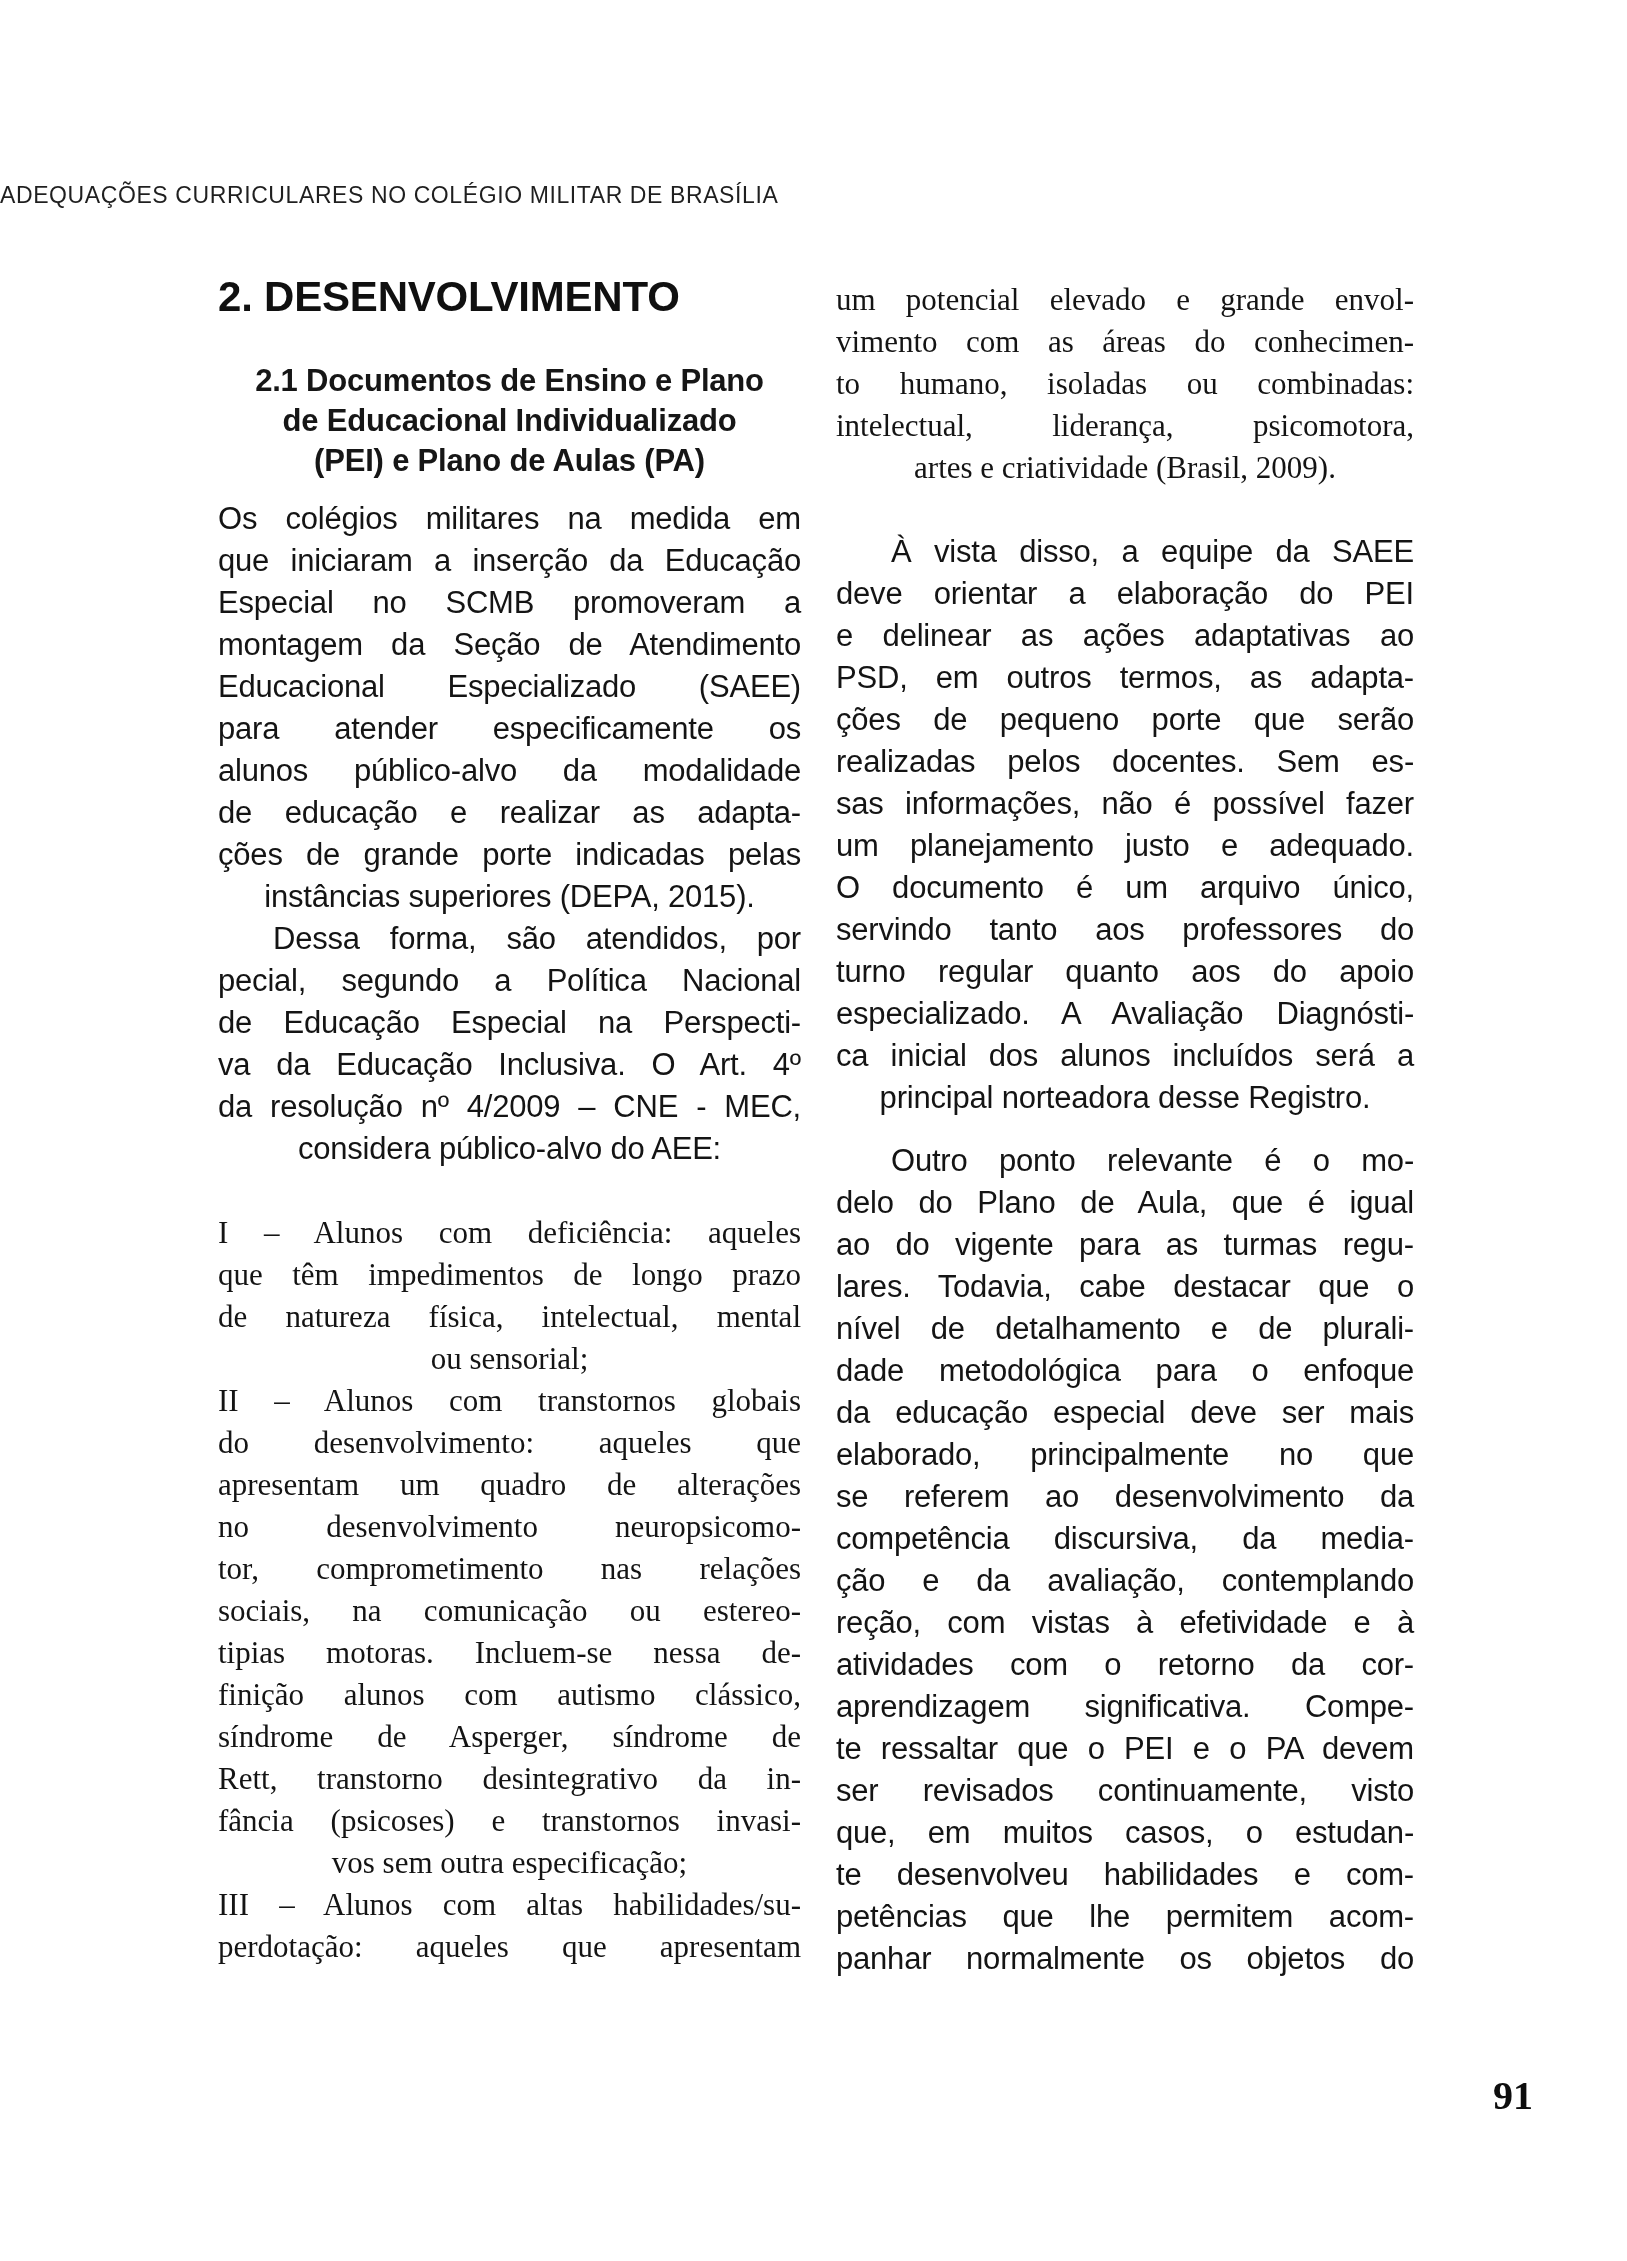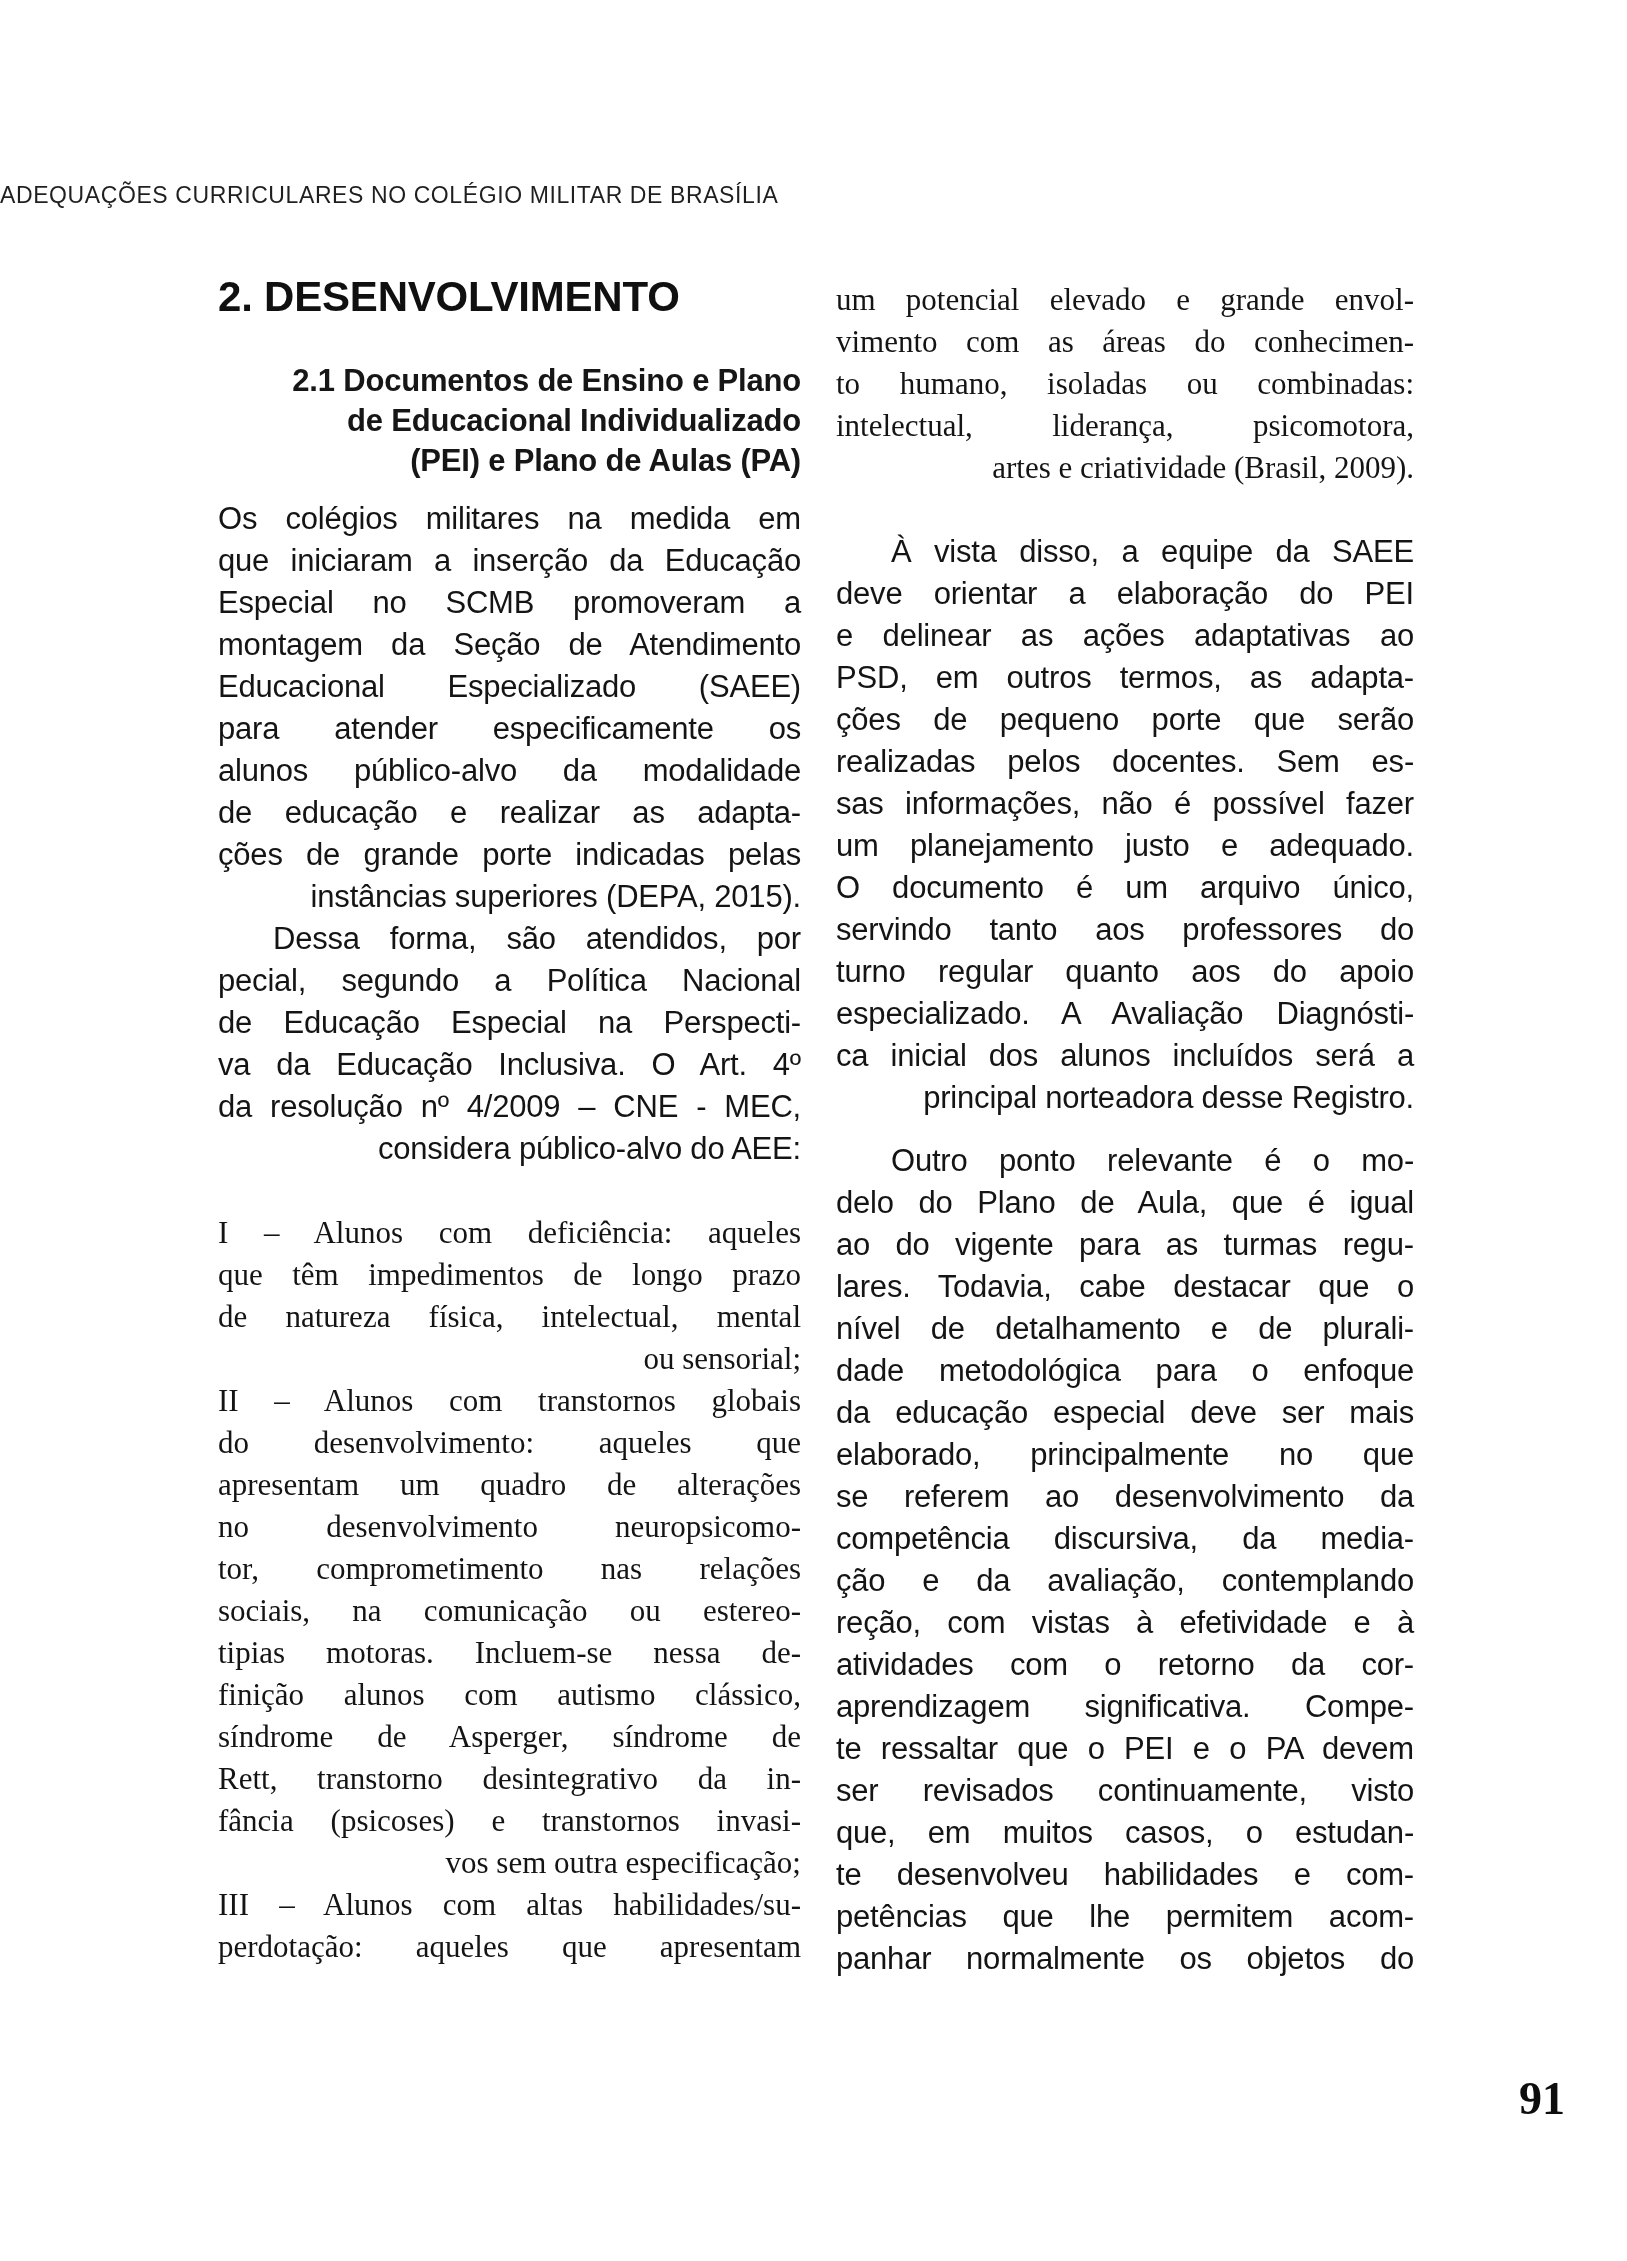--- a/index.html
+++ b/index.html
@@ -48,35 +48,34 @@
     line-height:42px;
     letter-spacing:-0.2px;
   }
   .serif .line{
     font-family:"Liberation Serif", serif;
     font-size:31px;
     line-height:42px;
   }
   .line{white-space:normal;}
   .line.jl{text-align:justify;text-align-last:justify;}
-  .line:not(.jl){text-align:right;}
+  .line:not(.jl){text-align:center;}
   .indent-first .line:first-child{text-indent:55px;}
   .gap{height:42px;}
   .pgap{height:21.4px;}
   .page-number{
     position:absolute;
     top:2072px;
     left:0;
     width:1533px;
     text-align:right;
     font-family:"Liberation Serif", serif;
     font-weight:700;
-    font-size:46px;
+    font-size:40px;
     color:#0d0d0d;
-    padding-left:32px;
   }
 </style>
 </head>
 <body>
 
 <div class="page">
 
   <div class="running-head">ADEQUAÇÕES CURRICULARES NO COLÉGIO MILITAR DE BRASÍLIA</div>
 
   <div class="col col-left">

